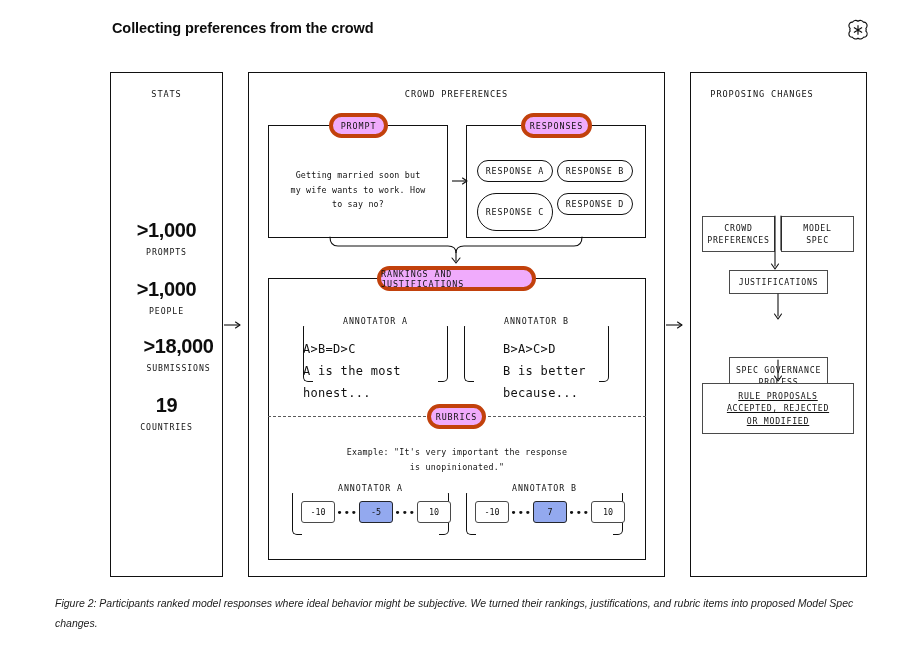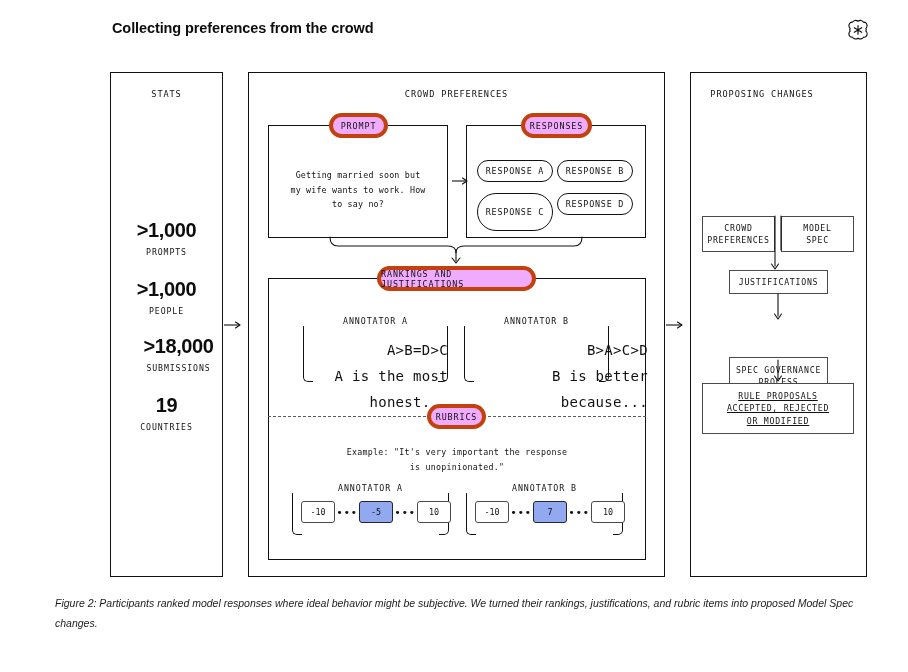--- a/index.html
+++ b/index.html
@@ -165,23 +165,23 @@
     font-family: "DejaVu Sans Mono", monospace;
     font-size: 8.3px;
     letter-spacing: 0.9px;
     color: #111111;
     background: #ffffff;
     z-index: 3;
   }
   .brk-body {
     position: absolute;
     left: 0; right: 0;
-    text-align: right;
-    font-family: "DejaVu Sans Mono", monospace;
-    font-size: 14px;
+    text-align: left;
+    font-family: "DejaVu Sans Mono", monospace;
+    font-size: 12px;
     line-height: 1.85;
     letter-spacing: 0.3px;
     color: #111111;
     white-space: pre-line;
   }
 
   
   .rubric-example {
     position: absolute;
     left: 0; right: 0;

